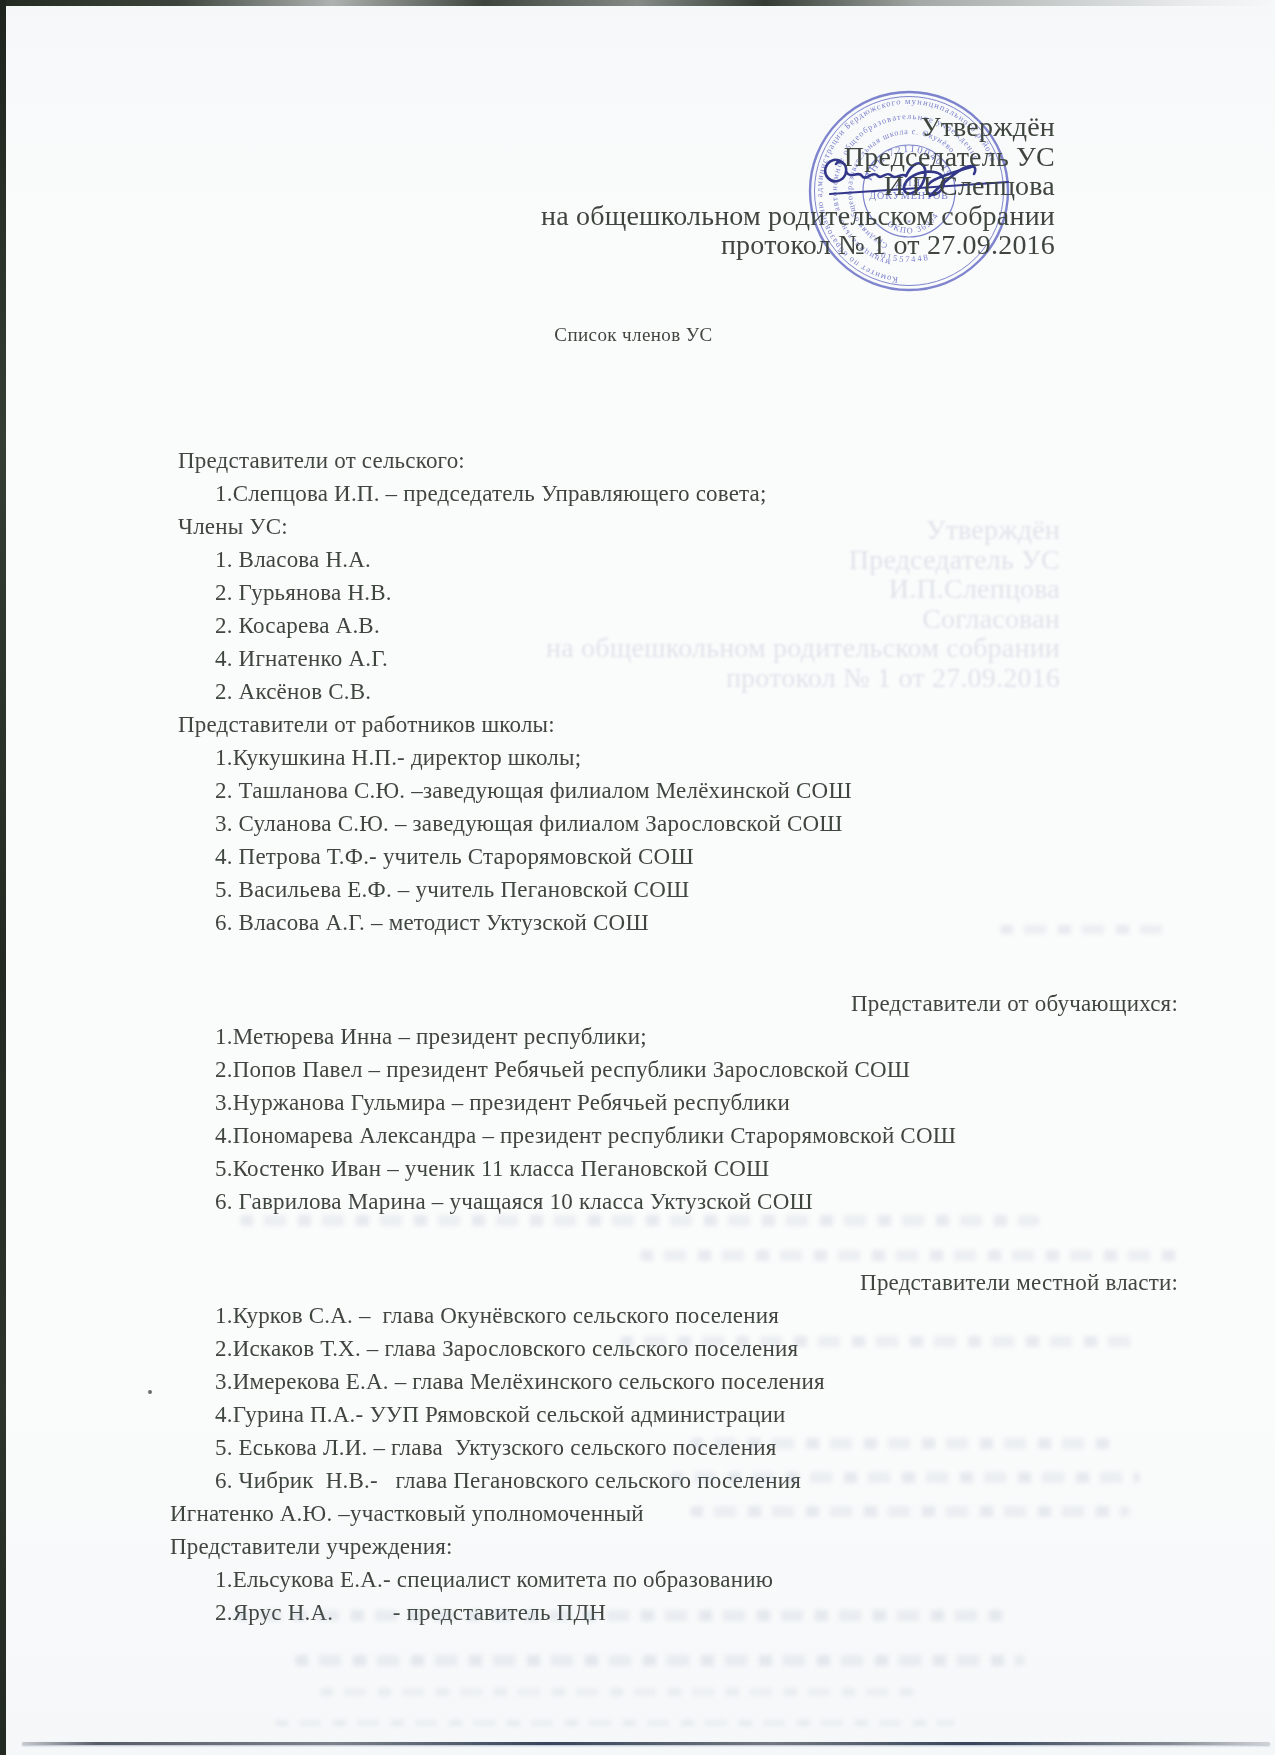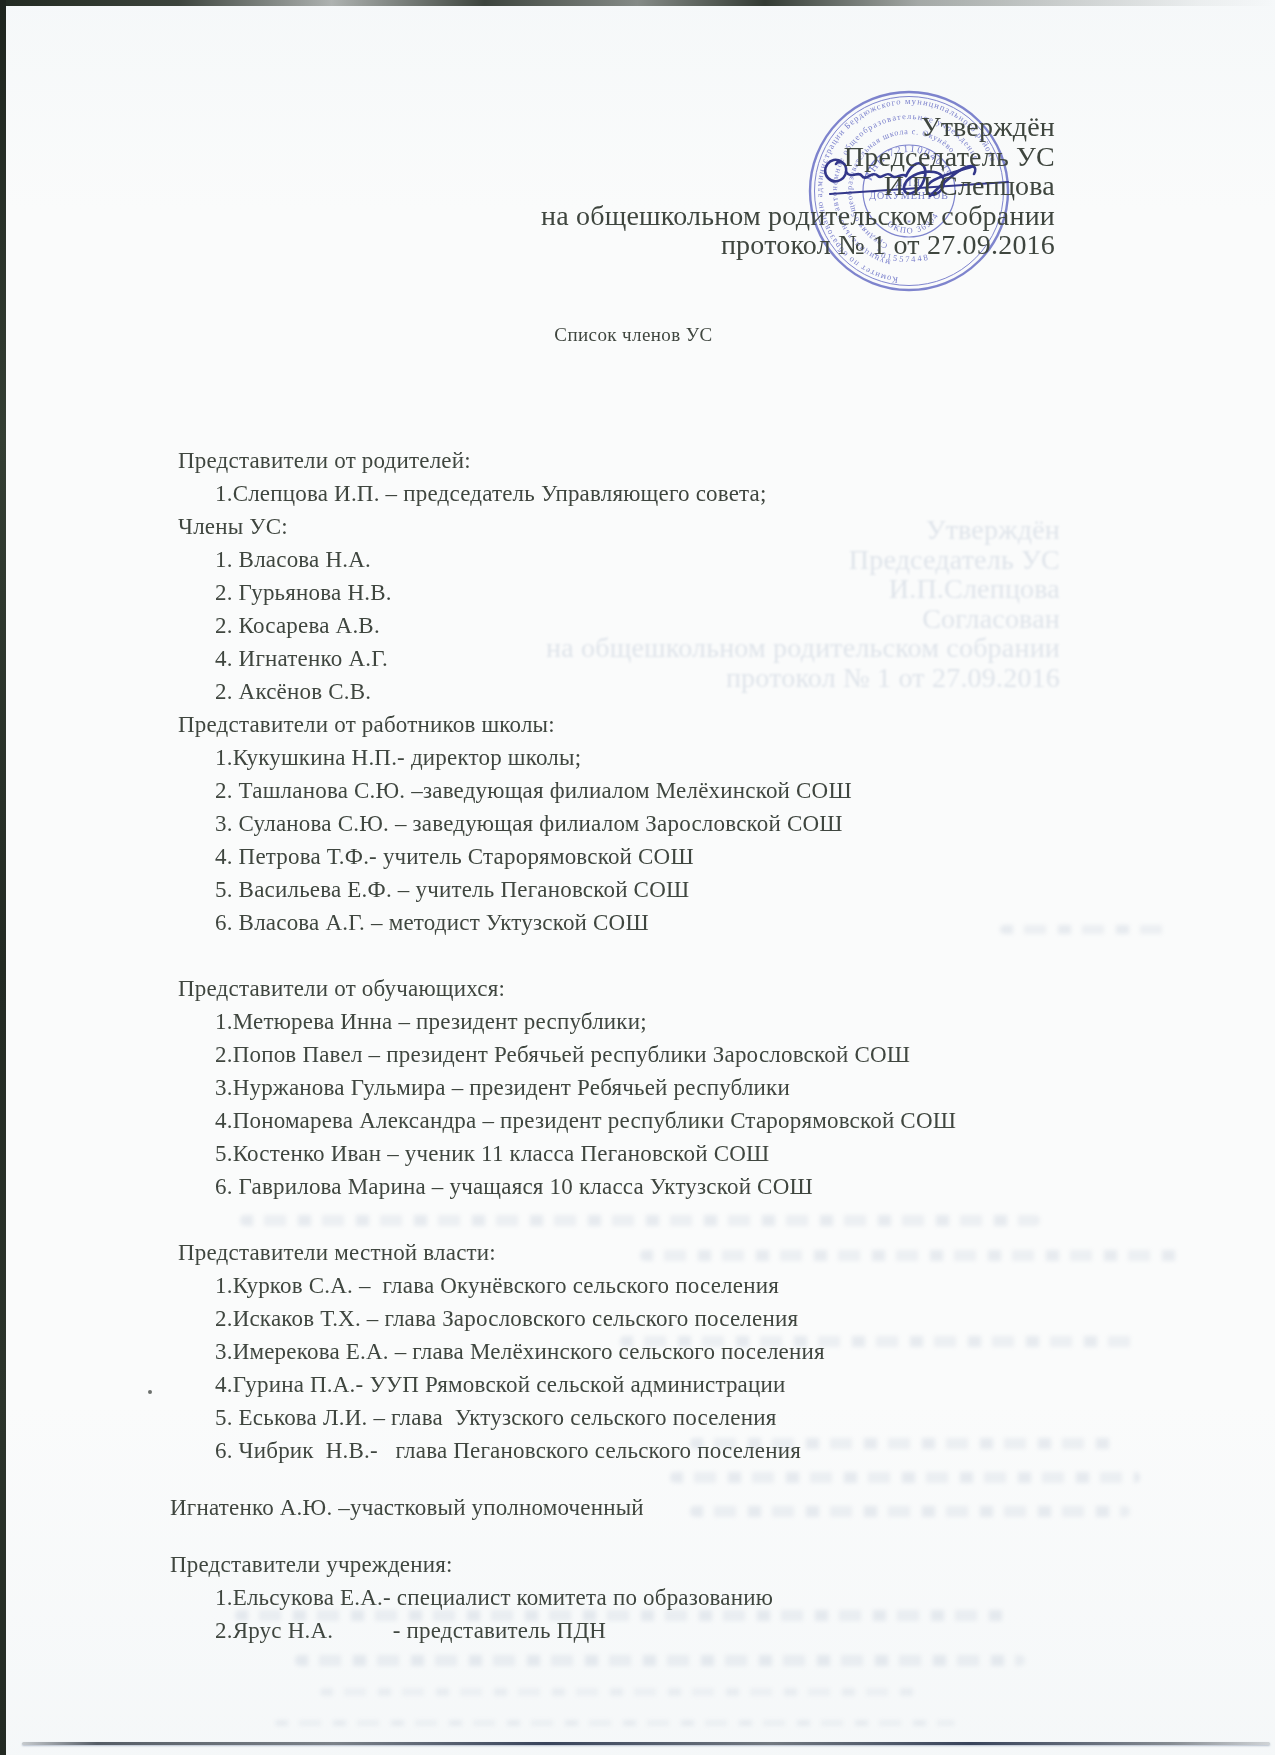--- a/index.html
+++ b/index.html
@@ -51,22 +51,22 @@
     position:absolute;top:324px;left:6px;width:1255px;
     text-align:center;font-size:19px;letter-spacing:.4px;
   }
 
   .doc-body{
     position:absolute;top:448px;left:178px;width:1000px;
     font-size:23px;letter-spacing:.2px;
   }
   .line{height:33px;white-space:pre-wrap;}
   .line.item{margin-left:37px;}
-  .line.plain{margin-left:-8px;margin-top:24px;}
-  .line.gap{margin-top:33px;}
+  .line.plain{margin-left:-8px;}
+  .line.gap{margin-top:48px;text-align:right;}
 
   
   .stamp-svg{position:absolute;left:804px;top:86px;mix-blend-mode:multiply;}
   .signature-svg{position:absolute;left:812px;top:136px;}
 
   
   .smudge{
     position:absolute;height:11px;border-radius:5px;
     filter:blur(2px);opacity:.5;
     background:repeating-linear-gradient(90deg,
@@ -146,21 +146,21 @@
     <div>Утверждён</div>
     <div>Председатель УС</div>
     <div>И.П.Слепцова</div>
     <div>на общешкольном родительском собрании</div>
     <div>протокол № 1 от 27.09.2016</div>
   </div>
 
   <div class="doc-title">Список членов УС</div>
 
   <div class="doc-body">
-      <div class="line heading">Представители от родителей:</div>
+      <div class="line heading">Представители от сельского:</div>
       <div class="line item">1.Слепцова И.П. – председатель Управляющего совета;</div>
       <div class="line heading">Члены УС:</div>
       <div class="line item">1. Власова Н.А.</div>
       <div class="line item">2. Гурьянова Н.В.</div>
       <div class="line item">2. Косарева А.В.</div>
       <div class="line item">4. Игнатенко А.Г.</div>
       <div class="line item">2. Аксёнов С.В.</div>
       <div class="line heading">Представители от работников школы:</div>
       <div class="line item">1.Кукушкина Н.П.- директор школы;</div>
       <div class="line item">2. Ташланова С.Ю. –заведующая филиалом Мелёхинской СОШ</div>

